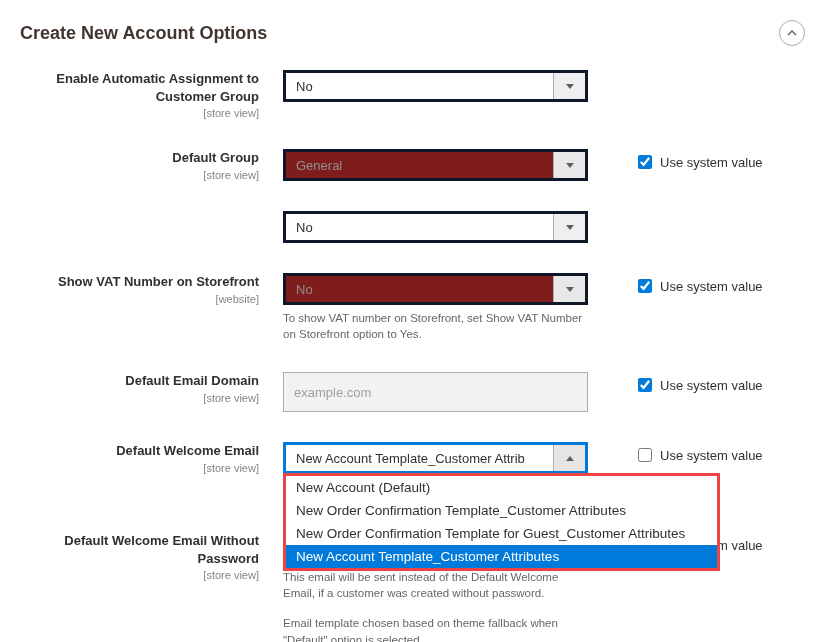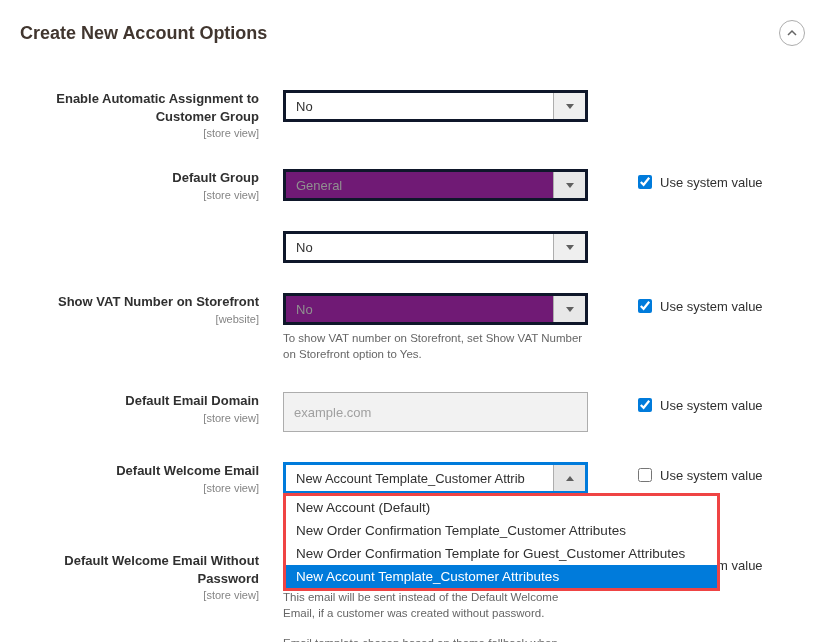--- a/index.html
+++ b/index.html
@@ -1,32 +1,32 @@
 <!DOCTYPE html>
 <html><head>
 <meta charset="utf-8">
 <style>
 * { box-sizing: border-box; margin: 0; padding: 0; }
 body { font-family: Arial, sans-serif; font-size: 13px; color: #41362f; background: #fff; width: 835px; }
 .content { padding: 20px 30px 20px 20px; }
-.header { display: flex; justify-content: space-between; align-items: center; margin-bottom: 44px; }
+.header { display: flex; justify-content: space-between; align-items: center; margin-bottom: 24px; }
 .header h1 { font-size: 18px; font-weight: 600; color: #41362f; }
 .collapse-btn { width: 26px; height: 26px; border: 1px solid #adadad; border-radius: 50%; display: flex; align-items: center; justify-content: center; cursor: pointer; }
 .collapse-btn svg { width: 12px; height: 12px; }
 .form-rows { margin-left: 0; }
 .row { display: flex; margin-bottom: 30px; position: relative; }
 .label-col { width: 263px; text-align: right; padding-right: 24px; }
 .label-main { font-size: 13px; color: #303030; font-weight: 600; line-height: 1.35; }
 .label-scope { font-size: 11px; color: #858585; margin-top: 2px; }
 .field-col { width: 305px; position: relative; }
 .check-col { display: flex; align-items: flex-start; padding-left: 50px; padding-top: 6px; }
 .check-col input[type="checkbox"] { width: 14px; height: 14px; margin-right: 8px; accent-color: #007bdb; cursor: pointer; }
 .check-col label { font-size: 13px; color: #303030; }
 .select { height: 32px; border: 3px solid #0f172a; background: #fff; display: flex; align-items: center; position: relative; }
-.select.disabled { background: #701a75; color: #999; }
+.select.disabled { background: #7f1d1d; color: #999; }
 .select .value { padding: 0 10px; flex: 1; font-size: 13px; color: #303030; overflow: hidden; white-space: nowrap; }
 .select.disabled .value { color: #909090; }
 .select .arrow { width: 32px; height: 100%; border-left: 1px solid #adadad; background: #efefef; display: flex; align-items: center; justify-content: center; cursor: pointer; }
 .select.disabled .arrow { background: #e8e8e8; cursor: default; }
 .select.open .arrow { background: #e5e5e5; }
 .arrow-down { width: 0; height: 0; border-left: 4px solid transparent; border-right: 4px solid transparent; border-top: 5px solid #5f5f5f; }
 .arrow-up { width: 0; height: 0; border-left: 4px solid transparent; border-right: 4px solid transparent; border-bottom: 5px solid #5f5f5f; }
 .text-input { height: 40px; width: 100%; border: 1px solid #adadad; padding: 0 10px; font-size: 13px; color: #303030; background: #fff; }
 .text-input:disabled { background: #f2f2f2; color: #a0a0a0; }
 .helper { font-size: 11.5px; color: #666; margin-top: 5px; line-height: 1.4; }

